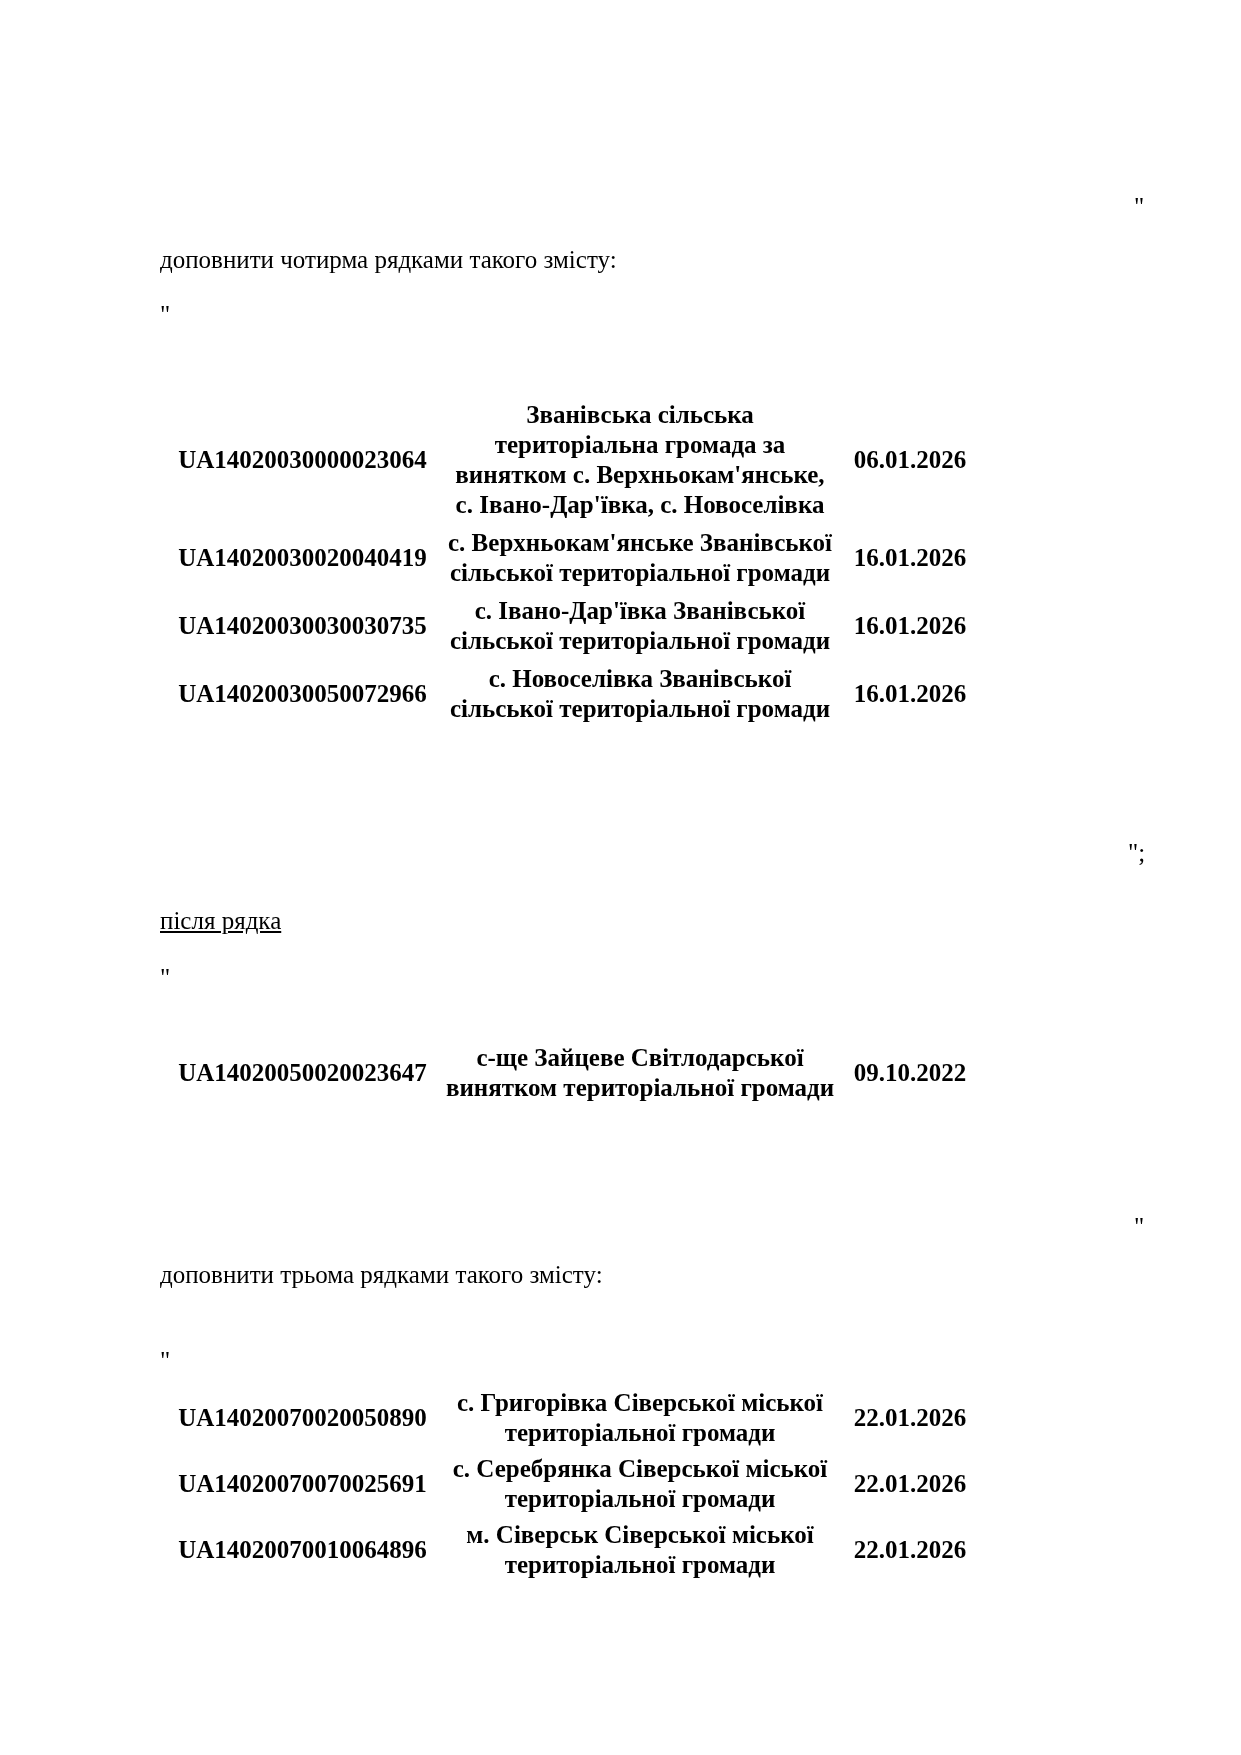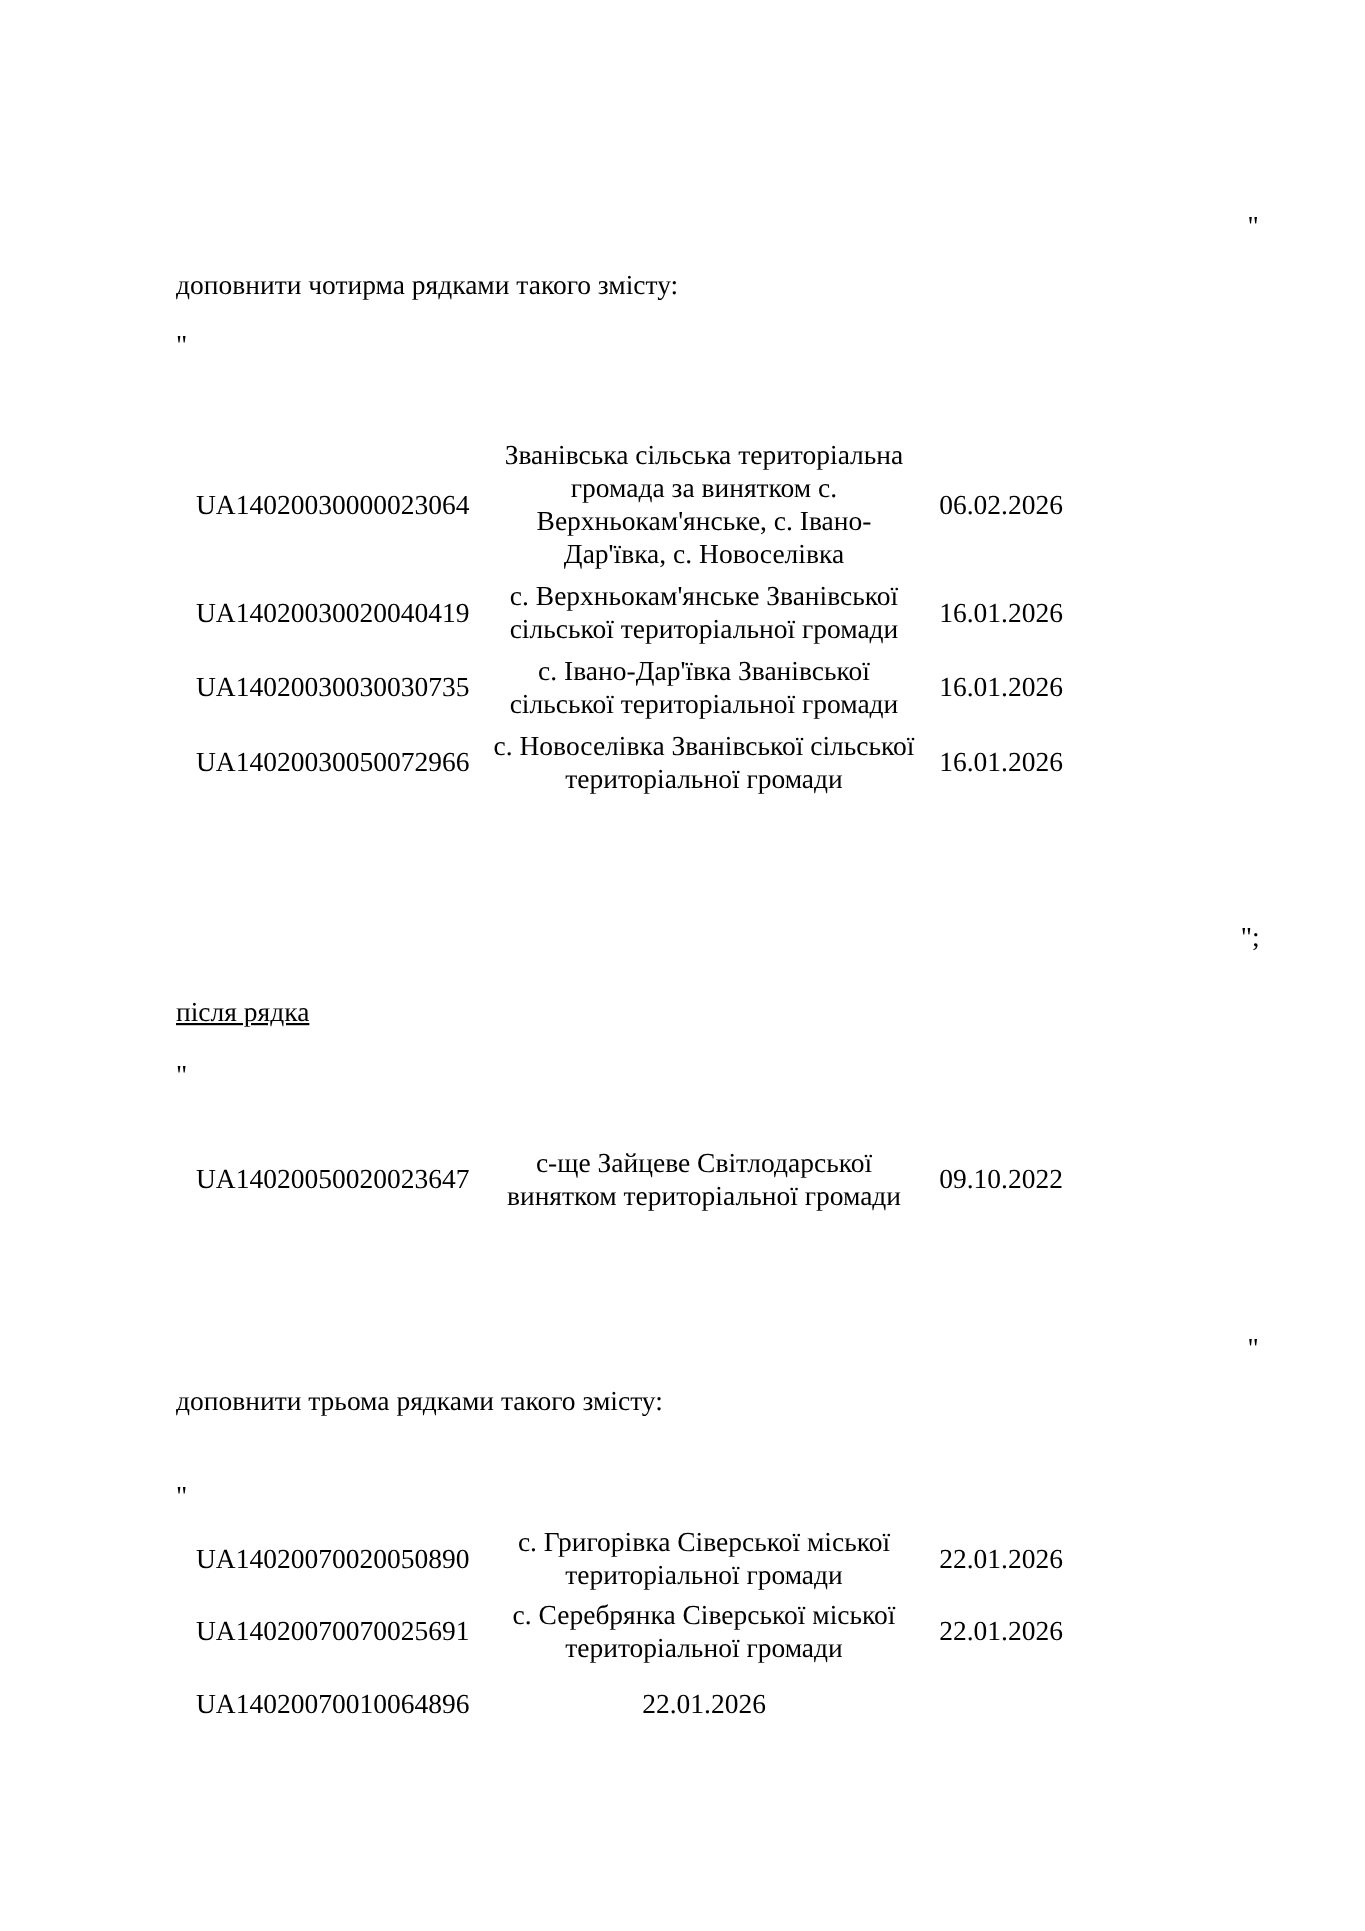--- a/index.html
+++ b/index.html
@@ -30,21 +30,21 @@
   .tmid { top: 1043px; }
   .tmid .trow { min-height: 60px; }
   .t2 { top: 1388px; row-gap: 6px; }
   .t2 .trow { min-height: 60px; }
 
   .trow {
     display: grid;
     grid-template-columns: 285px 390px 150px;
     align-items: center;
   }
-  .cell { text-align: center; }
+  .cell { text-align: center; font-weight: bold; }
   .cell.code { white-space: nowrap; }
   .cell.name { }
   .cell.date { white-space: nowrap; }
 
   
   .q-top-right   { left: 1134px; top: 192px;  }
   .p-add-four    { left: 160px;  top: 245px;  }
   .q-open-1      { left: 160px;  top: 300px;  }
   .q-close-semi  { left: 1128px; top: 838px;  }
   .p-after-row   { left: 160px;  top: 906px; text-decoration: underline;  }
@@ -61,21 +61,21 @@
   <span class="abs qmark q-top-right">"</span>
 
   <div class="abs para p-add-four">доповнити чотирма рядками такого змісту:</div>
 
   <span class="abs qmark q-open-1">"</span>
 
   <div class="ttable t1">
     <div class="trow">
       <div class="cell code">UA14020030000023064</div>
       <div class="cell name">Званівська сільська територіальна громада за винятком с. Верхньокам'янське, с. Івано-Дар'ївка, с. Новоселівка</div>
-      <div class="cell date">06.02.2026</div>
+      <div class="cell date">06.01.2026</div>
     </div>
     <div class="trow">
       <div class="cell code">UA14020030020040419</div>
       <div class="cell name">с. Верхньокам'янське Званівської сільської територіальної громади</div>
       <div class="cell date">16.01.2026</div>
     </div>
     <div class="trow">
       <div class="cell code">UA14020030030030735</div>
       <div class="cell name">с. Івано-Дар'ївка Званівської сільської територіальної громади</div>
       <div class="cell date">16.01.2026</div>
@@ -113,17 +113,18 @@
       <div class="cell name">с. Григорівка Сіверської міської територіальної громади</div>
       <div class="cell date">22.01.2026</div>
     </div>
     <div class="trow">
       <div class="cell code">UA14020070070025691</div>
       <div class="cell name">с. Серебрянка Сіверської міської територіальної громади</div>
       <div class="cell date">22.01.2026</div>
     </div>
     <div class="trow">
       <div class="cell code">UA14020070010064896</div>
+      <div class="cell name">м. Сіверськ Сіверської міської територіальної громади</div>
       <div class="cell date">22.01.2026</div>
     </div>
   </div>
 
 </div>
 
 </body></html>

